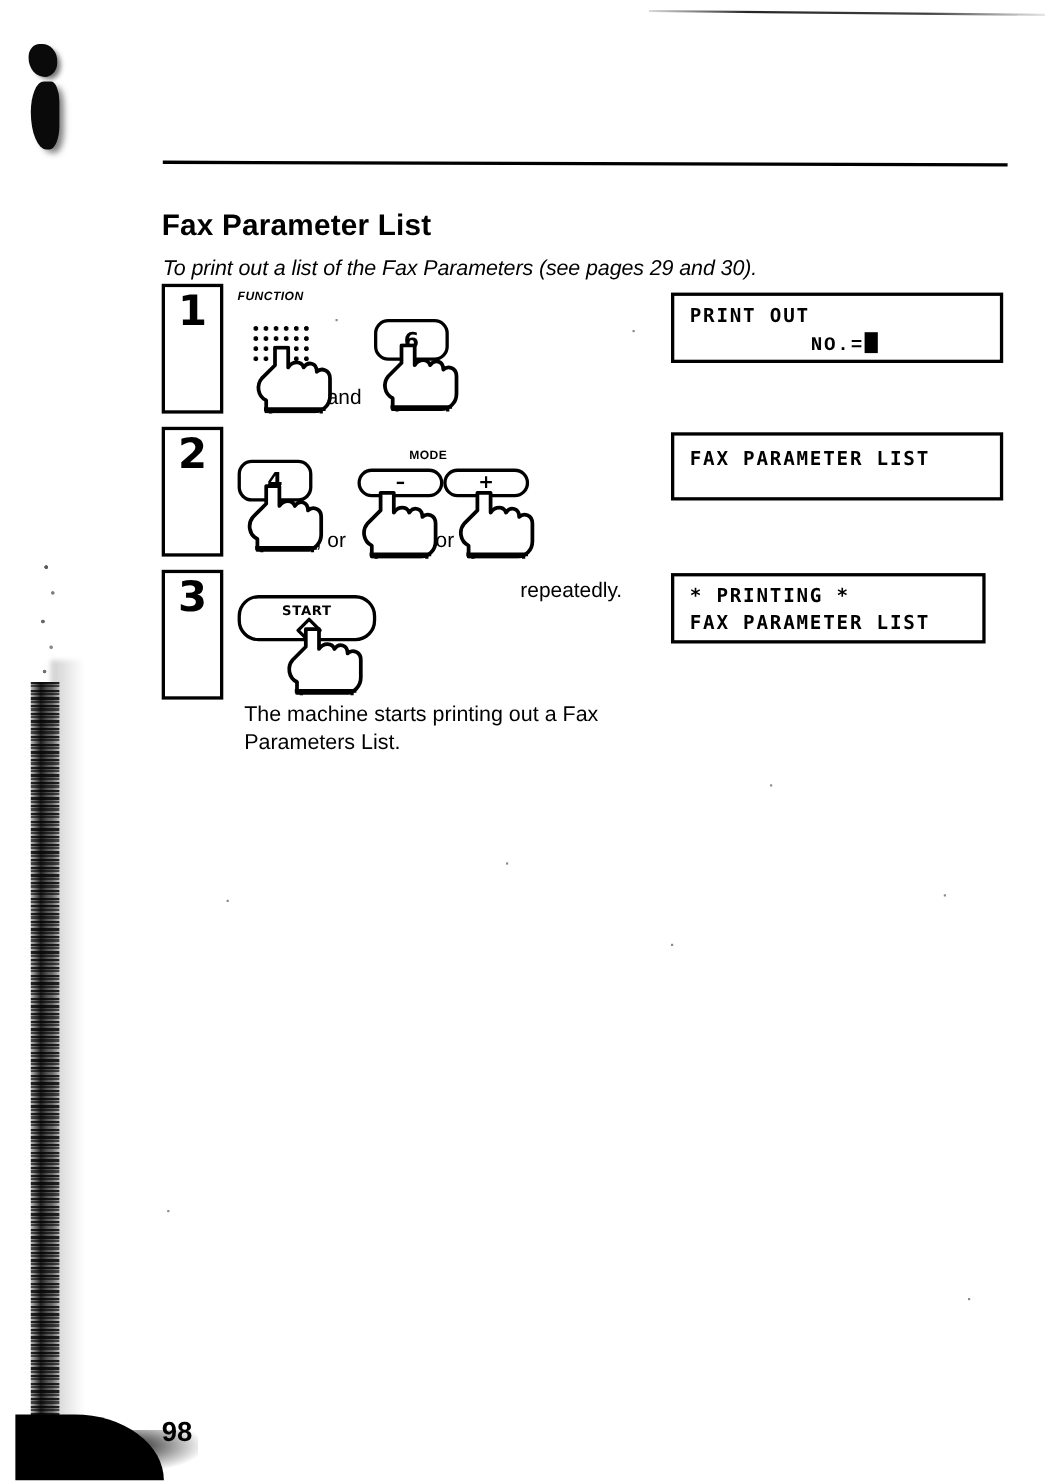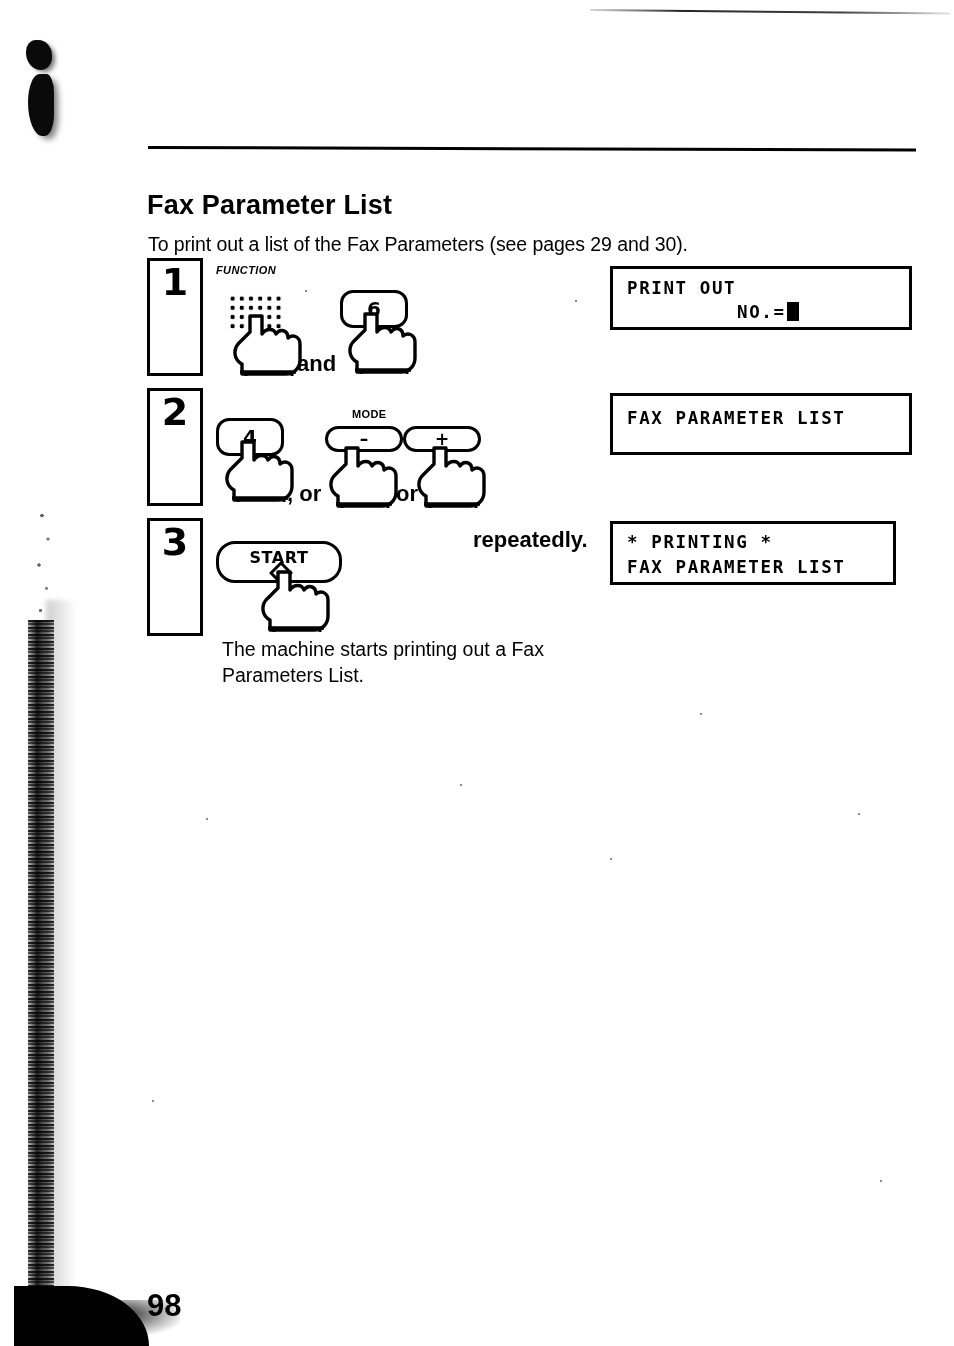--- a/index.html
+++ b/index.html
@@ -110,20 +110,21 @@
     left: 147px; top: 172px;
     font-size: 27px;
     font-weight: bold;
     letter-spacing: .2px;
   }
   .page-subtitle {
     position: absolute;
     left: 148px; top: 213px;
     font-size: 19.5px;
     letter-spacing: -.1px;
+    font-style: italic;
   }
 
   
   .step-box {
     position: absolute;
     width: 56px;
     height: 118px;
     border: 3px solid #000;
     box-sizing: border-box;
     background: #fff;
@@ -176,22 +177,22 @@
       radial-gradient(circle, #000 0 2.1px, transparent 2.4px);
     background-size: 9.2px 9.2px;
     background-position: 0 0;
   }
 
   
   .hand { position: absolute; }
 
   .inline-text {
     position: absolute;
-    font-size: 22px;
-    font-weight: bold;
+    font-size: 19px;
+    font-weight: normal;
   }
   .body-text {
     position: absolute;
     font-size: 19.5px;
     line-height: 26px;
     margin-left: 12px;
   }
 
   
   .lcd {
@@ -214,31 +215,31 @@
     display: inline-block;
     width: 12px;
     height: 19px;
     background: #000;
     vertical-align: -3px;
     margin-left: 1px;
   }
 
   #lcd-1 { left: 610px; top: 266px; width: 302px; height: 64px; }
   #lcd-1 .l1 { top: 9px; }
-  #lcd-1 .l2 { top: 33px; left: 124px; }
+  #lcd-1 .l2 { top: 33px; left: 124px; font-family: Liberation Mono, monospace; }
   #lcd-2 { left: 610px; top: 393px; width: 302px; height: 62px; }
   #lcd-2 .l1 { top: 12px; }
   #lcd-3 { left: 610px; top: 521px; width: 286px; height: 64px; }
   #lcd-3 .l1 { top: 8px; }
   #lcd-3 .l2 { top: 33px; }
 
   .page-number {
     position: absolute;
     left: 147px; top: 1288px;
-    font-size: 31px;
+    font-size: 25px;
     font-weight: bold;
   }
 </style>
 </head>
 <body>
 
 <div class="scan-line-top"></div>
 <div class="smudge smudge-a"></div>
 <div class="smudge smudge-b"></div>
 <div class="speck-band"></div>
@@ -300,21 +301,21 @@
 <svg class="hand" style="left:222px; top:440px;" width="84" height="62" viewBox="0 0 84 62">
   <path d="M12 60 L12 50 C4 46 3 36 8 30 L20 18 L20 2 L32 2 L32 20
            C36 14 44 14 46 20 C50 14 58 16 58 24 C62 20 70 22 70 30
            L70 46 C70 54 64 60 56 60 Z" fill="#fff" stroke="#000" stroke-width="3.4" stroke-linejoin="round"></path>
   <path d="M10 58 L66 58" stroke="#000" stroke-width="3.4"></path>
   <path d="M16 58 L16 66 M62 58 L62 66" stroke="#000" stroke-width="3"></path>
 </svg>
 
 <div class="inline-text" style="left:287px; top:481px;">, or</div>
 
-<div class="key-label" style="left:352px; top:408px;">MODE</div>
+<div class="key-label" style="left:372px; top:408px;">MODE</div>
 
 <div class="key-pill" style="left:325px; top:426px; width:78px; height:26px; font-size:17px; line-height:21px;">–</div>
 
 <div class="key-pill" style="left:403px; top:426px; width:78px; height:26px; font-size:17px; line-height:21px;">+</div>
 
 <svg class="hand" style="left:326px; top:446px;" width="84" height="62" viewBox="0 0 84 62">
   <path d="M12 60 L12 50 C4 46 3 36 8 30 L20 18 L20 2 L32 2 L32 20
            C36 14 44 14 46 20 C50 14 58 16 58 24 C62 20 70 22 70 30
            L70 46 C70 54 64 60 56 60 Z" fill="#fff" stroke="#000" stroke-width="3.4" stroke-linejoin="round"></path>
   <path d="M10 58 L66 58" stroke="#000" stroke-width="3.4"></path>
@@ -331,21 +332,21 @@
   <path d="M16 58 L16 66 M62 58 L62 66" stroke="#000" stroke-width="3"></path>
 </svg>
 
 <div class="inline-text" style="left:473px; top:480px;margin-top:47px;">repeatedly.</div>
 
 <div class="step-box" id="step-box-3">
   <span>3</span>
 </div>
 
 <div class="key-round" style="left:216px; top:541px; width:126px; height:42px; border-radius:19px;">
-  <span style="position:absolute; left:0; right:0; top:4px; font-size:16px; letter-spacing:.6px;">START</span>
+  <span style="position:absolute; left:0; right:0; top:4px; font-size:12px; letter-spacing:.6px;">START</span>
 </div>
 <svg style="position:absolute; left:268px; top:561px;" width="26" height="24" viewBox="0 0 26 24">
   <path d="M13 2 L23 12 L13 22 L3 12 Z" fill="#fff" stroke="#000" stroke-width="3" stroke-linejoin="round"></path>
 </svg>
 
 <svg class="hand" style="left:258px; top:570px;" width="84" height="62" viewBox="0 0 84 62">
   <path d="M12 60 L12 50 C4 46 3 36 8 30 L20 18 L20 2 L32 2 L32 20
            C36 14 44 14 46 20 C50 14 58 16 58 24 C62 20 70 22 70 30
            L70 46 C70 54 64 60 56 60 Z" fill="#fff" stroke="#000" stroke-width="3.4" stroke-linejoin="round"></path>
   <path d="M10 58 L66 58" stroke="#000" stroke-width="3.4"></path>

